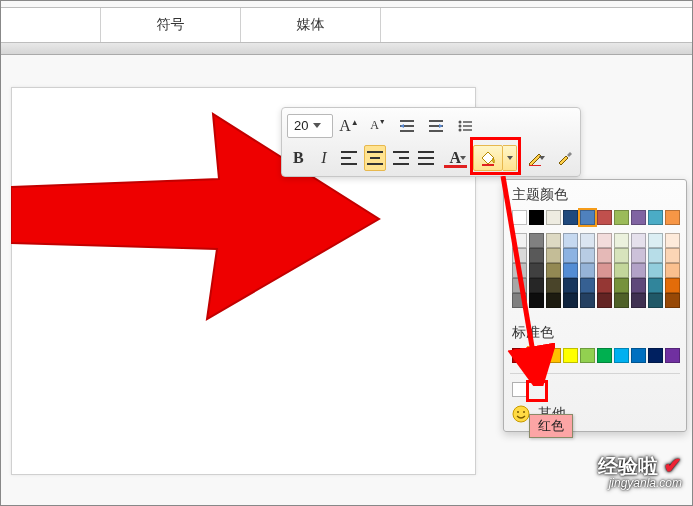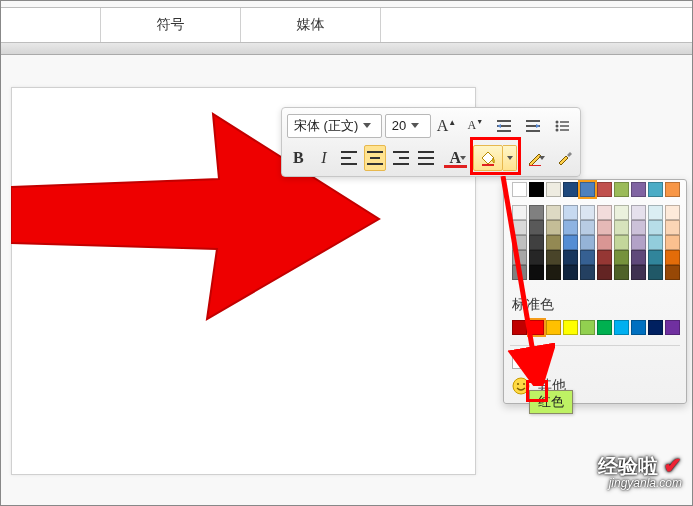--- a/index.html
+++ b/index.html
@@ -157,22 +157,22 @@
   }
   .no-fill-sw { width: 15px; height: 15px; background:#fff; border:1px solid #b0b0b0;}
   .other-row {
     display: flex; align-items: center; gap: 8px;
     padding: 4px 8px;
     font-size: 14px; color: #333;
   }
   .smile { width: 18px; height:18px;}
   .tooltip {
     position:absolute;
-    left: 528px; top: 389px;
-    background: #bef264;
+    left: 528px; top: 413px;
+    background: #fca5a5;
     border: 1px solid #8a8a68;
     padding: 2px 8px;
     font-size: 13px; color: #222;
     box-shadow: 1px 1px 3px rgba(0,0,0,0.2);
   }
   .red-sel-box {
     position: absolute;
     left: 525px; top: 379px;
     width: 22px; height: 22px;
     border: 3px solid #f00;
@@ -207,24 +207,20 @@
 <div class="ribbon-strip"></div>
 
 <div class="doc-area"></div>
 
 <svg class="arrow" viewBox="0 0 370 212" preserveAspectRatio="none">
   <polygon points="0,78 208,70 202,5 368,110 196,210 206,140 0,134" fill="#ee0000" stroke="#c20000" stroke-width="2"></polygon>
 </svg>
 
 <div class="mini-toolbar">
   <div class="mt-row">
-    <div class="combo" style="width:95px">
-      <span>宋体 (正文)</span>
-      <div class="caret"></div>
-    </div>
     <div class="combo" style="width:46px">
       <span>20</span>
       <div class="caret"></div>
     </div>
     <div class="ic-btn">
       <span style="font-family:serif">A<sup style="font-size:8px">▲</sup></span>
     </div>
     <div class="ic-btn">
       <span style="font-family:serif;font-size:12px">A<sup style="font-size:7px">▼</sup></span>
     </div>
@@ -313,20 +309,21 @@
           <path d="M3 13 L10 6 L12 8 L5 15 Z" fill="#ffcf4a" stroke="#7a5a00"></path>
           <path d="M11 5 L14 2 L16 4 L13 7 Z" fill="#888"></path>
         </svg>
     </div>
   </div>
 </div>
 
 <div class="hl-frame"></div>
 
 <div class="color-panel">
+  <div class="cp-title">主题颜色</div>
   <div class="cp-grid" id="theme-row1">
       <div class="sw" style="background: rgb(255, 255, 255);"></div>
       <div class="sw" style="background: rgb(0, 0, 0);"></div>
       <div class="sw" style="background: rgb(238, 236, 225);"></div>
       <div class="sw" style="background: rgb(31, 73, 125);"></div>
       <div class="sw sel" style="background: rgb(79, 129, 189);"></div>
       <div class="sw" style="background: rgb(192, 80, 77);"></div>
       <div class="sw" style="background: rgb(155, 187, 89);"></div>
       <div class="sw" style="background: rgb(128, 100, 162);"></div>
       <div class="sw" style="background: rgb(75, 172, 198);"></div>

